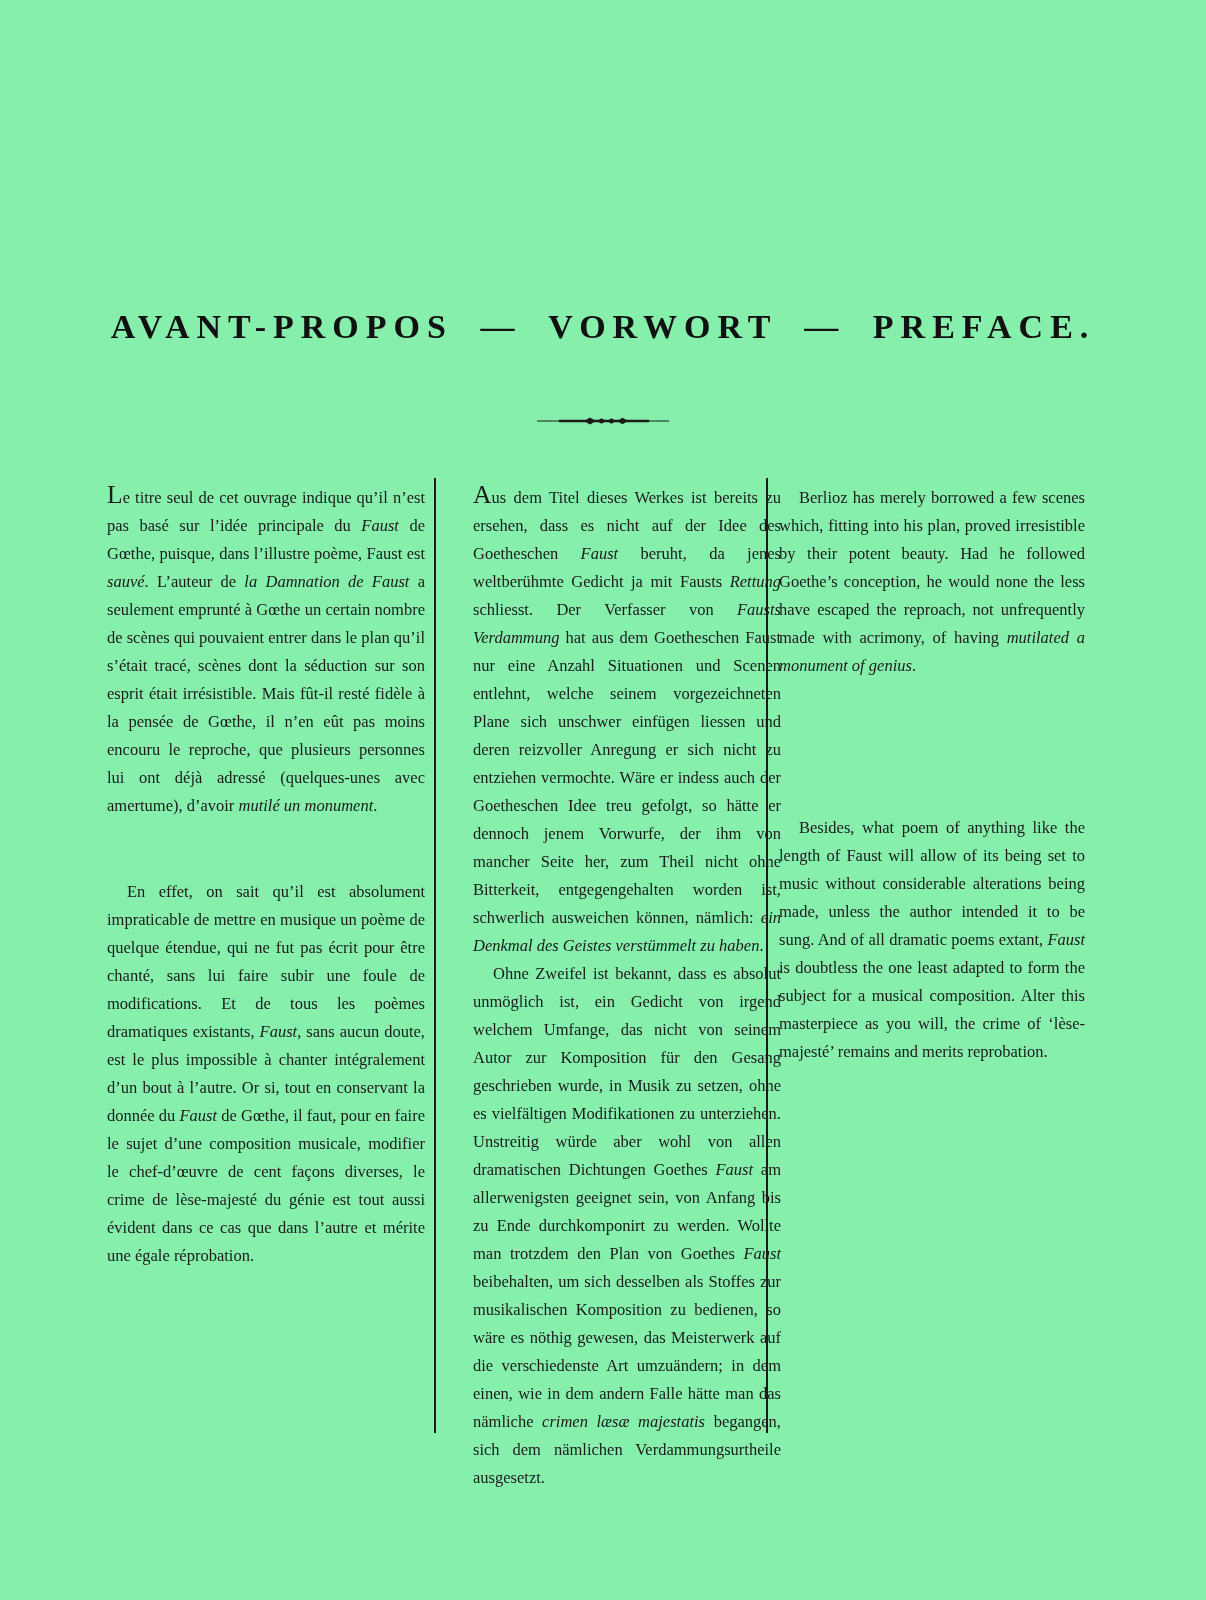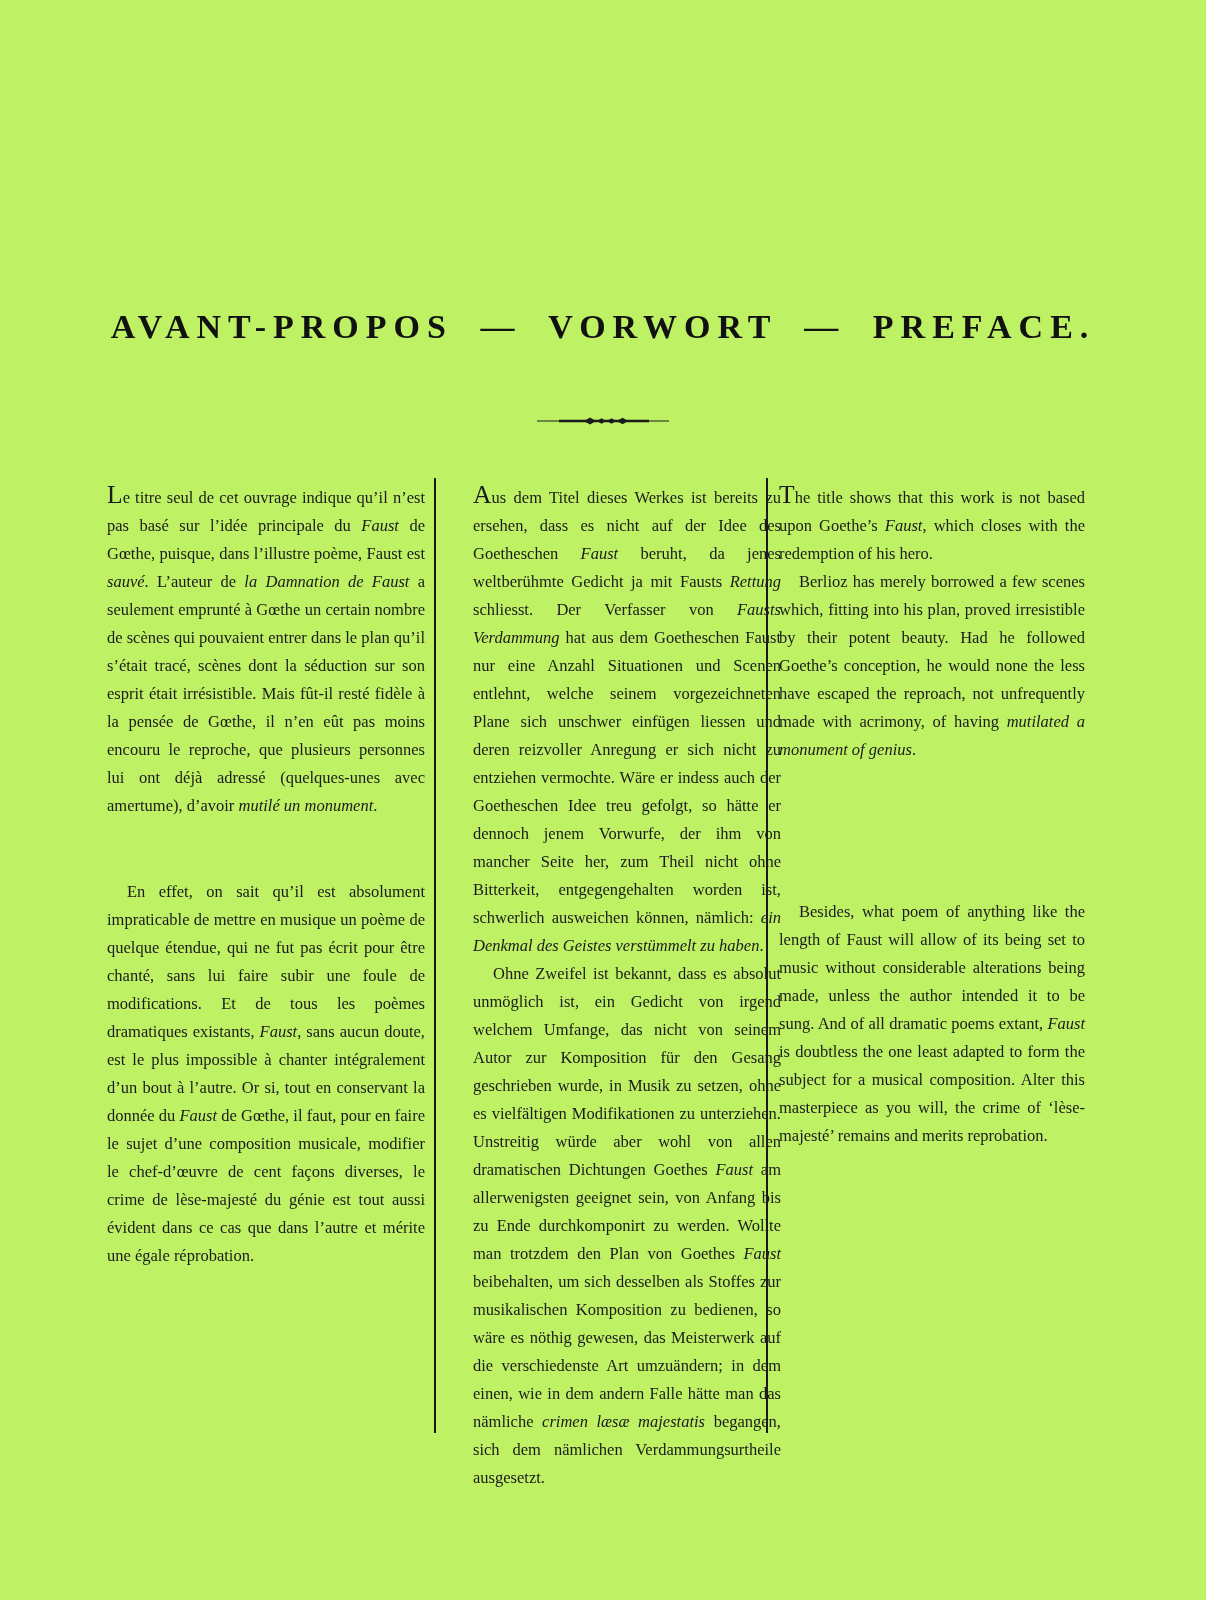--- a/index.html
+++ b/index.html
@@ -5,21 +5,21 @@
   html, body { margin: 0; padding: 0; }
   body {
     background: #e8e8e8;
     font-family: "Liberation Serif", "DejaVu Serif", serif;
   }
   .page {
     position: relative;
     width: 1206px;
     height: 1600px;
     margin: 0 auto;
-    background: #bef264;
+    background: #86efac;
     color: #1b1b1b;
     overflow: hidden;
   }
   .title {
     position: absolute;
     top: 308px;
     left: 0;
     width: 100%;
     margin: 0;
     text-align: center;
@@ -92,18 +92,17 @@
   <div class="vrule vrule-left"></div>
 
   <section class="col col-de">
     <p class="lead"><span>Aus dem Titel dieses Werkes ist bereits zu ersehen, dass es nicht auf der Idee des Goetheschen </span><span class="it">Faust</span><span> beruht, da jenes weltberühmte Gedicht ja mit Fausts </span><span class="it">Rettung</span><span> schliesst. Der Verfasser von </span><span class="it">Fausts Verdammung</span><span> hat aus dem Goetheschen Faust nur eine Anzahl Situationen und Scenen entlehnt, welche seinem vorgezeichneten Plane sich unschwer einfügen liessen und deren reizvoller Anregung er sich nicht zu entziehen vermochte. Wäre er indess auch der Goetheschen Idee treu gefolgt, so hätte er dennoch jenem Vorwurfe, der ihm von mancher Seite her, zum Theil nicht ohne Bitterkeit, entgegengehalten worden ist, schwerlich ausweichen können, nämlich: </span><span class="it">ein Denkmal des Geistes verstümmelt zu haben</span><span>.</span></p>
     <p class="indent"><span>Ohne Zweifel ist bekannt, dass es absolut unmöglich ist, ein Gedicht von irgend welchem Umfange, das nicht von seinem Autor zur Komposition für den Gesang geschrieben wurde, in Musik zu setzen, ohne es vielfältigen Modifikationen zu unterziehen. Unstreitig würde aber wohl von allen dramatischen Dichtungen Goethes </span><span class="it">Faust</span><span> am allerwenigsten geeignet sein, von Anfang bis zu Ende durchkomponirt zu werden. Wollte man trotzdem den Plan von Goethes </span><span class="it">Faust</span><span> beibehalten, um sich desselben als Stoffes zur musikalischen Komposition zu bedienen, so wäre es nöthig gewesen, das Meisterwerk auf die verschiedenste Art umzuändern; in dem einen, wie in dem andern Falle hätte man das nämliche </span><span class="it">crimen læsæ majestatis</span><span> begangen, sich dem nämlichen Verdammungsurtheile ausgesetzt.</span></p>
   </section>
 
   <div class="vrule vrule-right"></div>
 
   <section class="col col-en">
-    <p class="lead"><span>The title shows that this work is not based upon Goethe’s </span><span class="it">Faust</span><span>, which closes with the redemption of his hero.</span></p>
     <p class="indent"><span>Berlioz has merely borrowed a few scenes which, fitting into his plan, proved irresistible by their potent beauty. Had he followed Goethe’s conception, he would none the less have escaped the reproach, not unfrequently made with acrimony, of having </span><span class="it">mutilated a monument of genius</span><span>.</span></p>
     <p class="indent gap-en"><span>Besides, what poem of anything like the length of Faust will allow of its being set to music without considerable alterations being made, unless the author intended it to be sung. And of all dramatic poems extant, </span><span class="it">Faust</span><span> is doubtless the one least adapted to form the subject for a musical composition. Alter this masterpiece as you will, the crime of ‘lèse-majesté’ remains and merits reprobation.</span></p>
   </section>
 
 </div>
 
 </body></html>

